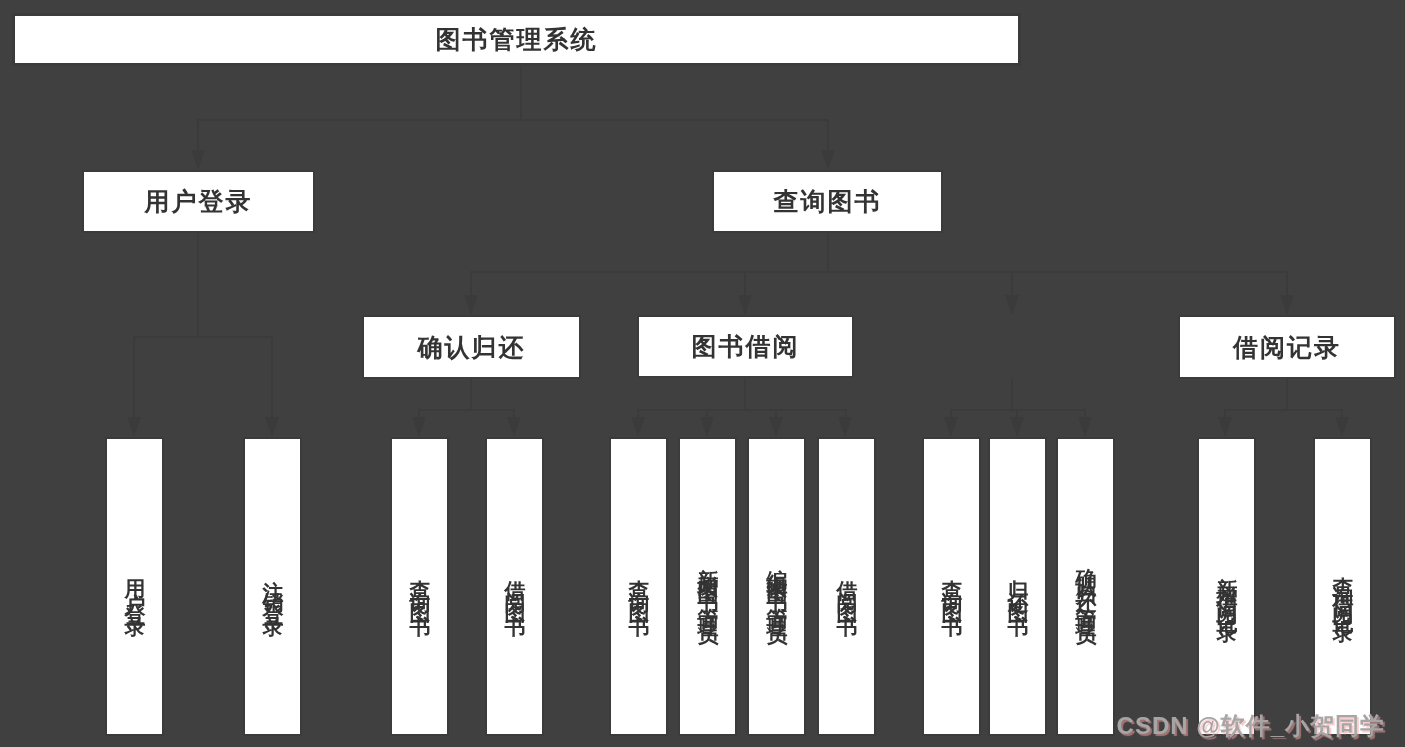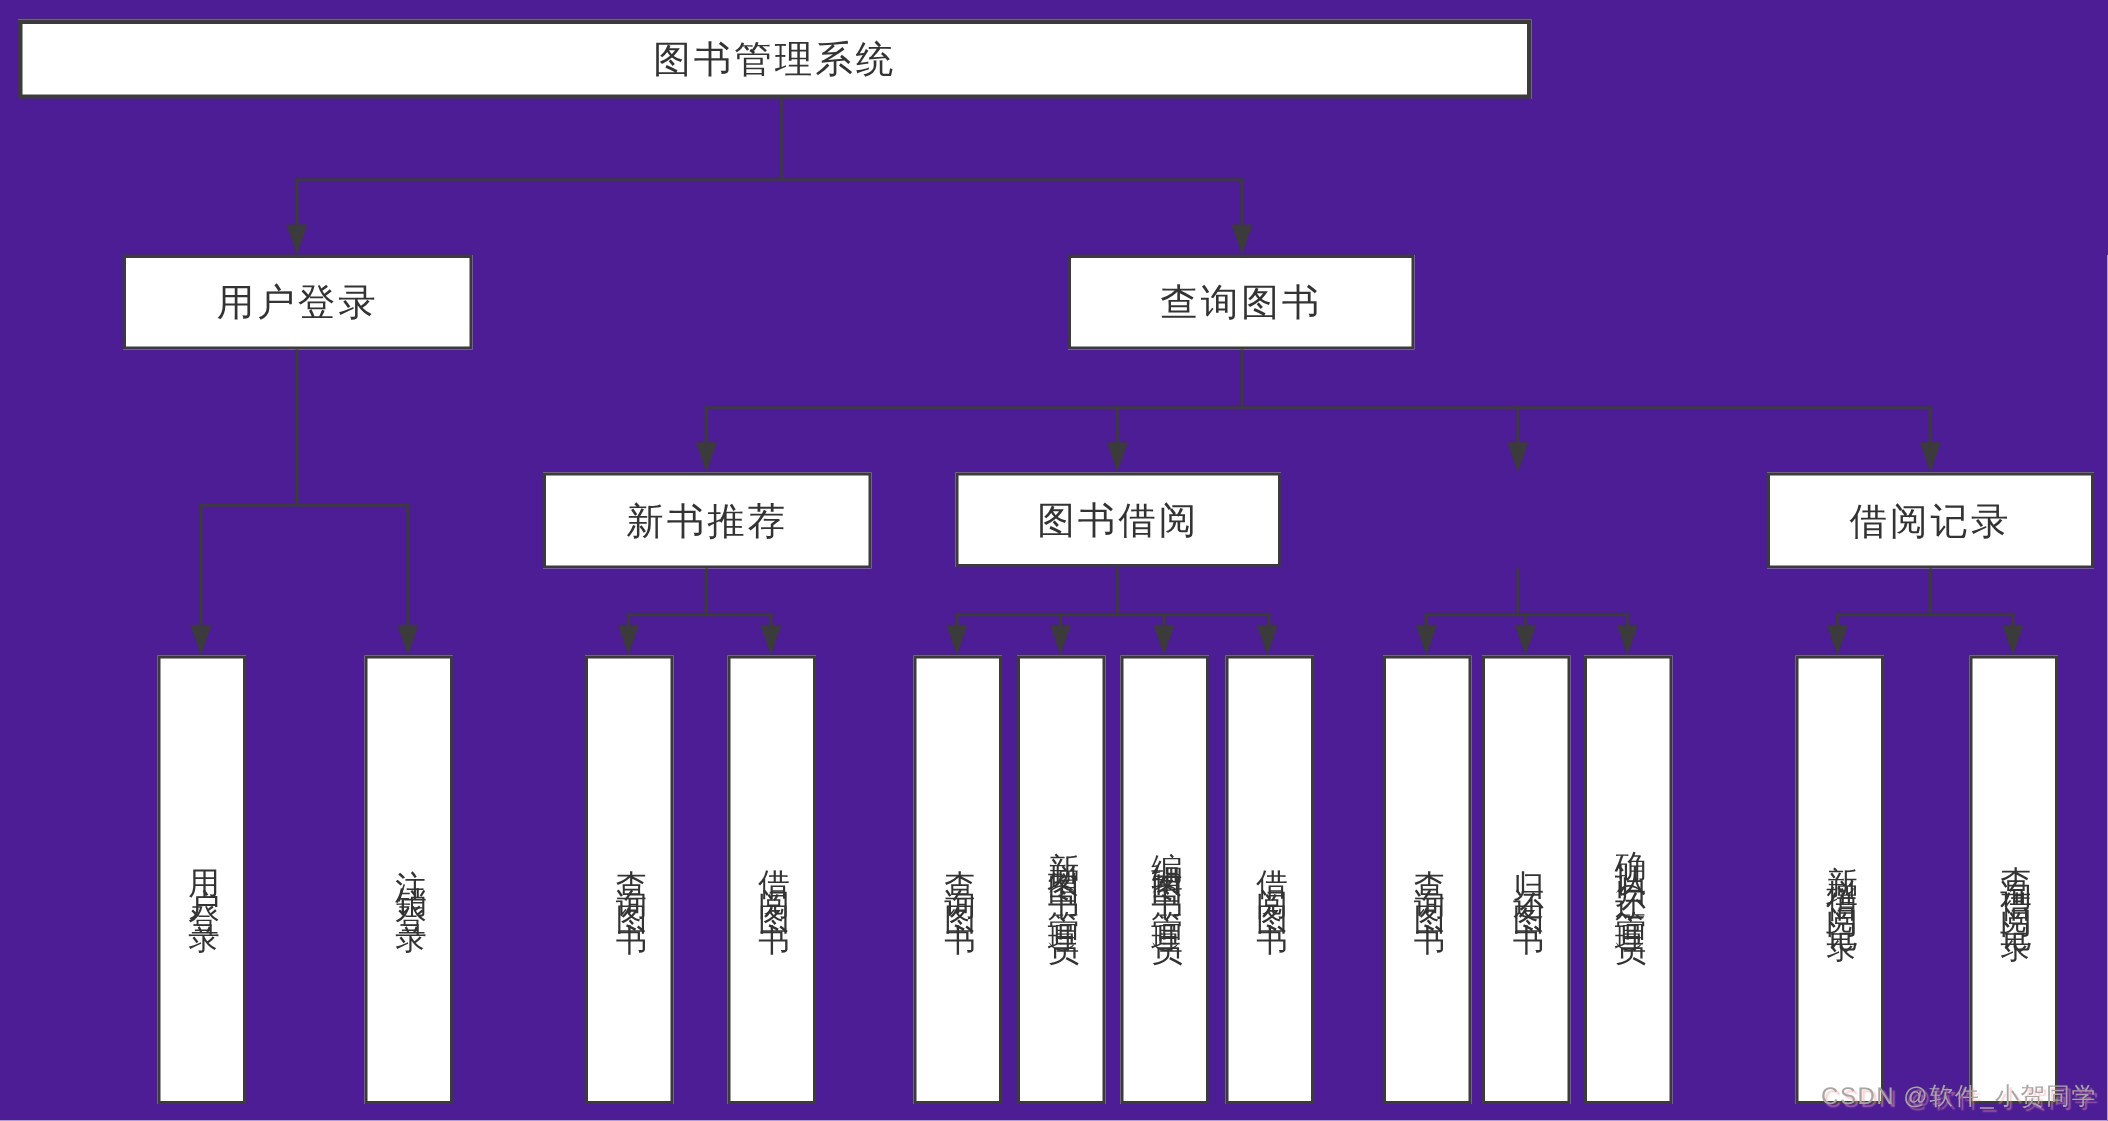--- a/index.html
+++ b/index.html
@@ -1,18 +1,18 @@
 <!DOCTYPE html>
 <html><head>
 <meta charset="utf-8">
 <style>
   html,body{margin:0;padding:0;background:#fff;}
   .stage{
-    position:relative;width:1405px;height:747px;background:#4c1d95;overflow:hidden;
-    font-family:"Liberation Sans","DejaVu Sans",sans-serif;color:#333;
+    position:relative;width:1405px;height:747px;background:#404040;overflow:hidden;
+    font-family:"Liberation Sans","DejaVu Sans",sans-serif;color:#333;font-weight:bold;
   }
   .box{
     position:absolute;box-sizing:border-box;background:#fff;
     border:2px solid #3b3b3b;display:flex;align-items:center;justify-content:center;
     font-size:25px;color:#333;letter-spacing:2px;white-space:nowrap;
   }
   .root{border-width:3px;}
   .leaf{
     position:absolute;box-sizing:border-box;background:#fff;border:2px solid #3b3b3b;
     top:437px;width:59px;height:299px;
@@ -23,21 +23,21 @@
   .sp6{letter-spacing:9px;}
   .sp9{letter-spacing:8px;}
   .v{position:absolute;width:2px;background:#3b3b3b;}
   .h{position:absolute;height:2px;background:#3b3b3b;}
   .ar{
     position:absolute;width:0;height:0;
     border-left:7px solid transparent;border-right:7px solid transparent;
     border-top:20px solid #3b3b3b;
   }
   .wm{
-    position:absolute;right:7px;bottom:5px;font-size:16px;color:#a6a6a6;
+    position:absolute;right:20px;bottom:5px;font-size:24px;color:#a6a6a6;
     letter-spacing:1px;text-shadow:2px 2px 1px rgba(245,160,160,0.55);z-index:5;
     font-family:"Liberation Sans","DejaVu Sans",sans-serif;
   }
 </style>
 </head>
 <body>
 
 <div class="stage">
 
   <div class="box root" style="left:12px;top:13px;width:1009px;height:53px;">
@@ -70,21 +70,21 @@
   <i class="v" style="left:470px;top:271px;height:28px;"></i>
   <i class="v" style="left:744px;top:271px;height:28px;"></i>
   <i class="v" style="left:1011px;top:271px;height:28px;"></i>
   <i class="v" style="left:1286px;top:271px;height:28px;"></i>
   <i class="ar" style="left:464px;top:295px;"></i>
   <i class="ar" style="left:738px;top:295px;"></i>
   <i class="ar" style="left:1005px;top:295px;"></i>
   <i class="ar" style="left:1280px;top:295px;"></i>
 
   <div class="box" style="left:362px;top:315px;width:219px;height:64px;">
-    <span>新书推荐</span>
+    <span>确认归还</span>
   </div>
   <div class="box" style="left:637px;top:315px;width:217px;height:63px;">
     <span>图书借阅</span>
   </div>
   <div class="box" style="left:1178px;top:315px;width:218px;height:64px;">
     <span>借阅记录</span>
   </div>
 
   <i class="v" style="left:470px;top:379px;height:32px;"></i>
   <i class="h" style="left:419px;top:409px;width:96px;"></i>

